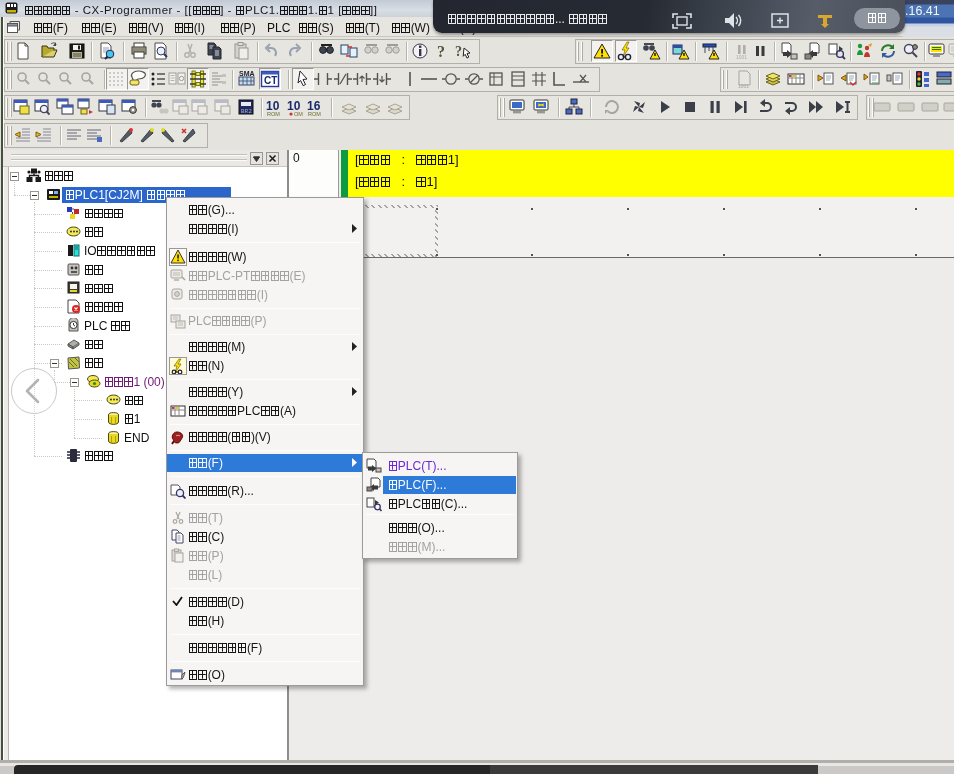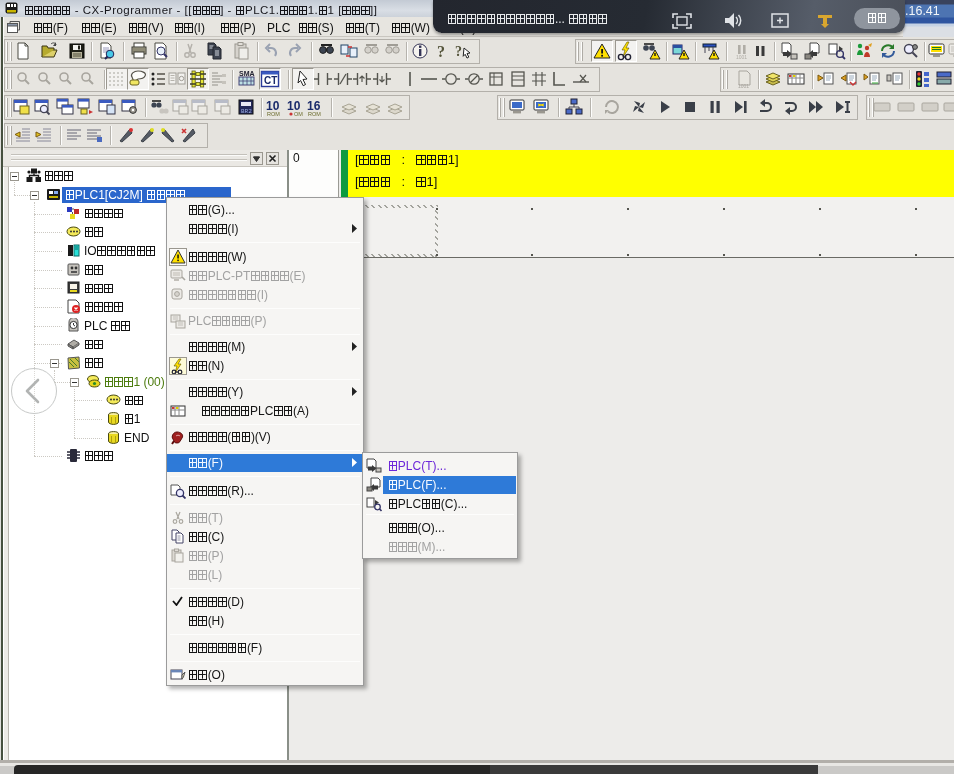--- a/index.html
+++ b/index.html
@@ -762,21 +762,21 @@
 <div class="t" style="left:84px;top:356px;color:#111"><i class="c"></i><i class="c"></i></div>
 <svg class="ab" style="left:70px;top:378px" width="9" height="9" viewBox="0 0 9 9">
     <rect x="0.5" y="0.5" width="8" height="8" fill="#fff" stroke="#9a978f"></rect>
     <path d="M2 4.5h5" stroke="#333"></path>
   </svg>
 <svg class="ab" style="left:86px;top:374px" width="15" height="15" viewBox="0 0 15 15">
     <ellipse cx="7" cy="5" rx="5.5" ry="3.5" fill="#f4ea5a" stroke="#4a4a10"></ellipse>
     <ellipse cx="8.5" cy="9.5" rx="5.5" ry="3.5" fill="#e8d820" stroke="#4a4a10"></ellipse>
     <circle cx="8.5" cy="9.5" r="1.6" fill="#2a8a2a"></circle>
   </svg>
-<div class="t" style="left:104px;top:375px;color:#4d7c0f"><i class="c"></i><i class="c"></i><i class="c"></i>1 (00)</div>
+<div class="t" style="left:104px;top:375px;color:#701a75"><i class="c"></i><i class="c"></i><i class="c"></i>1 (00)</div>
 <svg class="ab" style="left:106px;top:392px" width="15" height="15" viewBox="0 0 15 15">
     <ellipse cx="7.5" cy="7.5" rx="6.5" ry="4.5" fill="#f4ea5a" stroke="#4a4a10"></ellipse>
     <circle cx="5" cy="7.5" r="1" fill="#333"></circle>
     <circle cx="8" cy="7.5" r="1" fill="#333"></circle>
     <circle cx="11" cy="7.5" r="1" fill="#333"></circle>
   </svg>
 <div class="t" style="left:124px;top:393.5px;color:#111"><i class="c"></i><i class="c"></i></div>
 <svg class="ab" style="left:106px;top:411px" width="15" height="15" viewBox="0 0 15 15">
     <ellipse cx="7.5" cy="4" rx="5" ry="2.4" fill="#f8f0a0" stroke="#4a4a10"></ellipse>
     <path d="M2.5 4v7c0 1.3 2.3 2.4 5 2.4s5-1.1 5-2.4V4" fill="#e8d820" stroke="#4a4a10"></path>
@@ -843,21 +843,21 @@
     <path d="M9 1L4 8h3l-2 7 6-9H8l3-5z" fill="#ffe000" stroke="#5a5200" stroke-width="0.6"></path>
     <circle cx="4" cy="14" r="1.8" fill="none" stroke="#223" stroke-width="1.2"></circle>
     <circle cx="10" cy="14" r="1.8" fill="none" stroke="#223" stroke-width="1.2"></circle>
     <path d="M5.8 14h2.4" stroke="#223" stroke-width="1.2"></path>
   </svg>
 <div class="ab" style="left:170px;top:379px;width:190px;height:1px;background:#c6c6c2;border-bottom:1px solid #fdfdfc"></div>
 <div class="t" style="left:188px;top:385px;color:#161616"><i class="c"></i><i class="c"></i><i class="c"></i><i class="c"></i>(Y)</div>
 <svg class="ab" style="left:352px;top:387px" width="5" height="9" viewBox="0 0 5 9">
     <path d="M0 0l5 4.5L0 9z" fill="#222"></path>
   </svg>
-<div class="t" style="left:201px;top:404px;color:#161616"><i class="c"></i><i class="c"></i><i class="c"></i><i class="c"></i><i class="c"></i>PLC<i class="c"></i><i class="c"></i>(A)</div>
+<div class="t" style="left:188px;top:404px;color:#161616"><i class="c"></i><i class="c"></i><i class="c"></i><i class="c"></i><i class="c"></i>PLC<i class="c"></i><i class="c"></i>(A)</div>
 <svg class="ab" style="left:170px;top:403px" width="16" height="16" viewBox="0 0 16 16">
     <rect x="1" y="3" width="14" height="10" fill="#fff" stroke="#333"></rect>
     <path d="M1 7h14M5 3v10M9 3v10" stroke="#888"></path>
     <rect x="2" y="4" width="2.4" height="2" fill="#c33"></rect>
     <rect x="6" y="4" width="2.4" height="2" fill="#dc0"></rect>
   </svg>
 <div class="ab" style="left:170px;top:424px;width:190px;height:1px;background:#c6c6c2;border-bottom:1px solid #fdfdfc"></div>
 <div class="t" style="left:188px;top:430px;color:#161616"><i class="c"></i><i class="c"></i><i class="c"></i><i class="c"></i>(<i class="c"></i><i class="c"></i>)(V)</div>
 <svg class="ab" style="left:170px;top:429px" width="16" height="16" viewBox="0 0 16 16">
     <path d="M3 10c-2-2 0-7 4-7s7 3 5 6-2 5-5 5-3-2-4-4z" fill="#a02020" stroke="#5a0a0a"></path>

